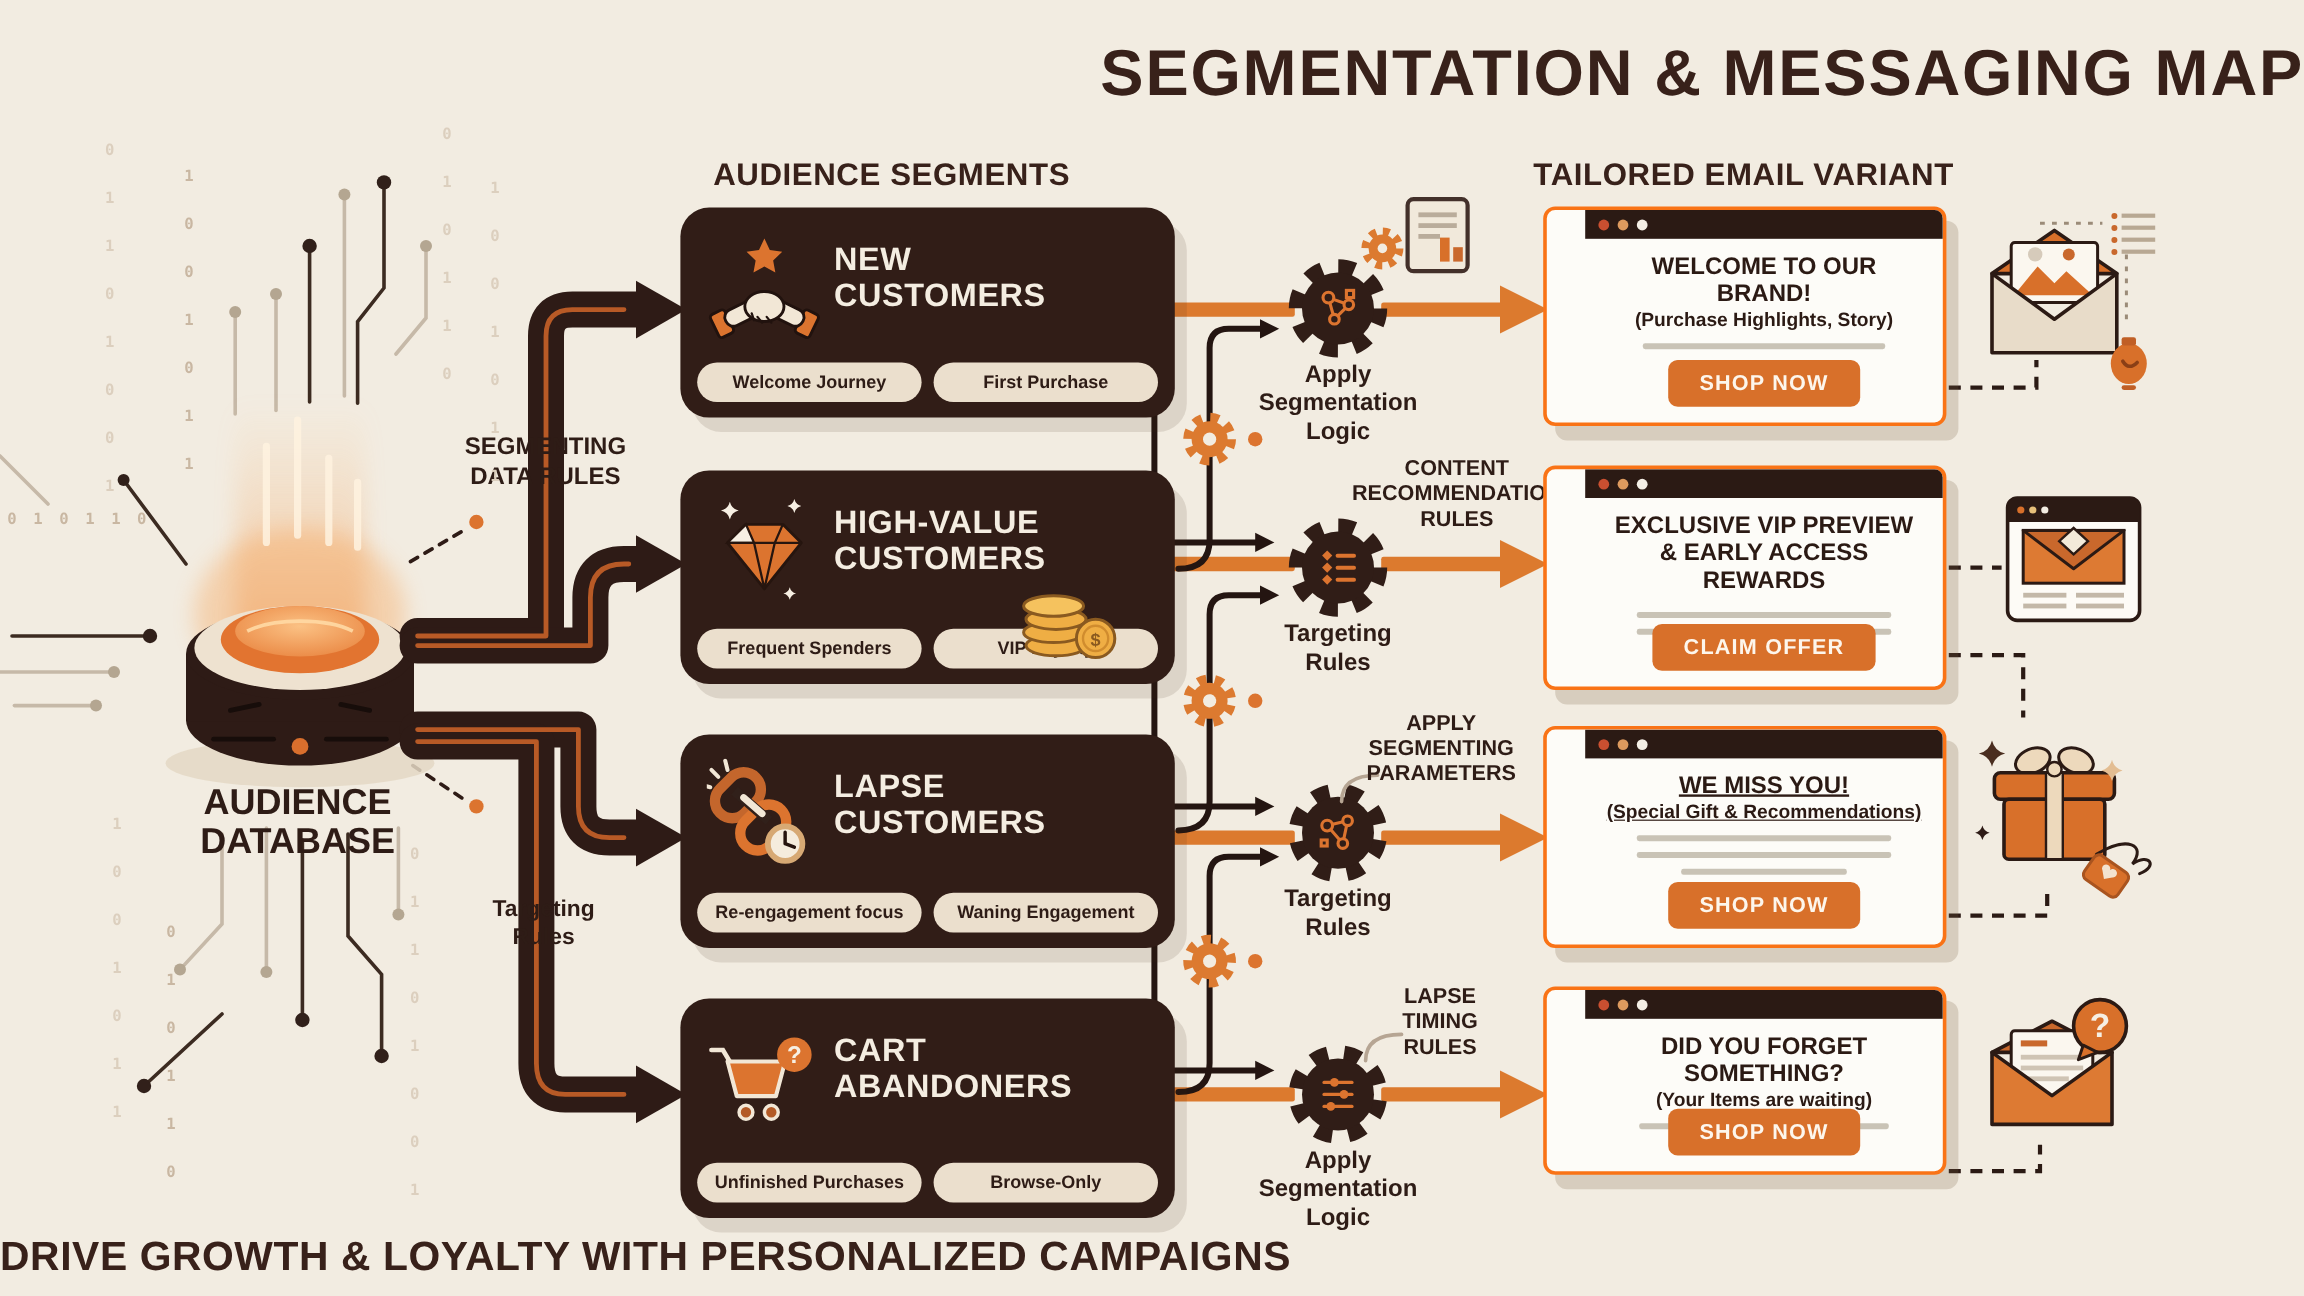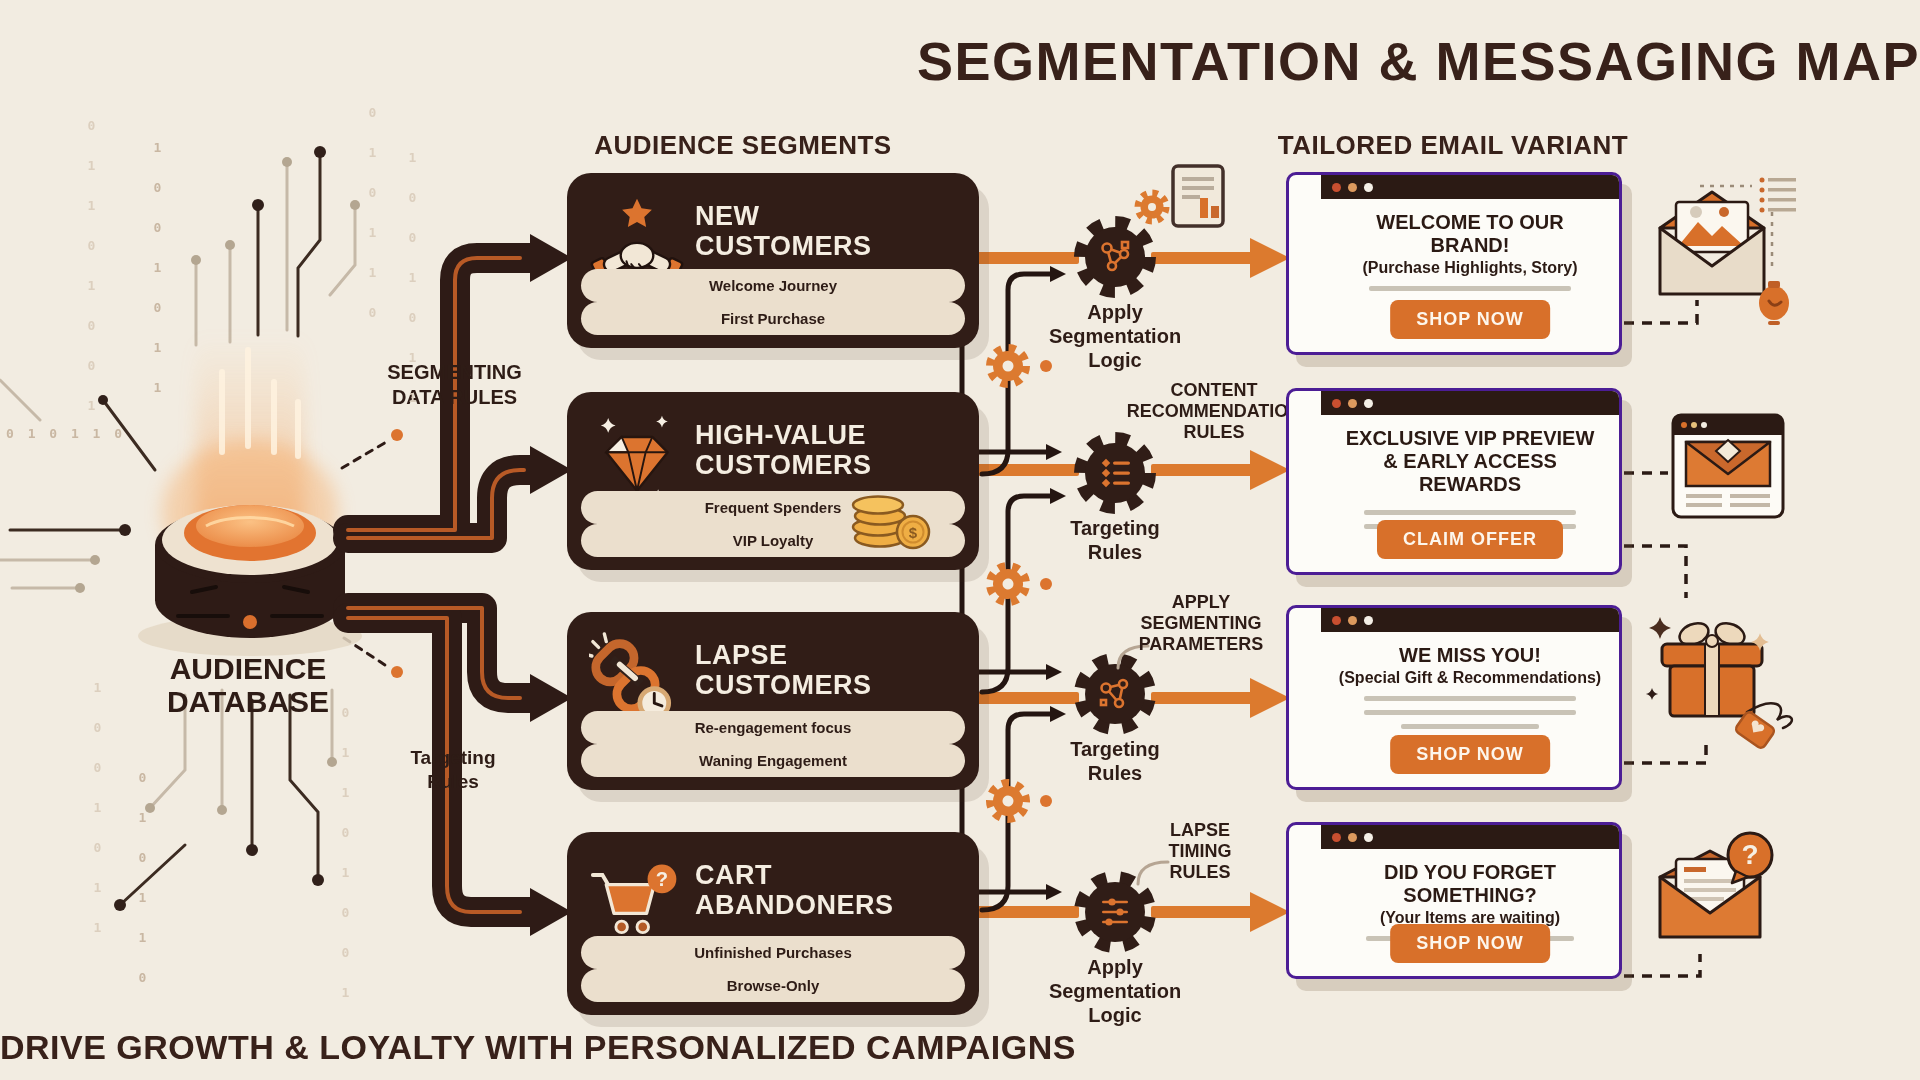--- a/index.html
+++ b/index.html
@@ -14,25 +14,25 @@
   .branch-label{font-weight:800;color:#2e1c16;line-height:1.25;text-align:center;}
   .node-label{font-size:20px;font-weight:700;color:#2e1c16;line-height:1.2;text-align:center;}
   .annotation{font-size:18px;font-weight:800;color:#2e1c16;line-height:1.18;text-align:center;}
   .footer{left:0;right:0;top:1028px;font-size:34px;font-weight:800;color:#38211a;text-align:left;letter-spacing:.5px;}
 
   .seg-card{position:absolute;left:567px;width:412px;background:#311d17;border-radius:24px;
     box-shadow:10px 12px 0 rgba(62,40,28,.12);display:flex;align-items:flex-start;gap:10px;
     padding:20px 18px 64px 22px;box-sizing:border-box;}
   .seg-card .seg-icon{flex:none;}
   .seg-name{margin-top:8px;font-size:27px;font-weight:800;color:#f4ede1;line-height:1.12;white-space:pre-line;letter-spacing:.5px;}
-  .tags{position:absolute;left:14px;right:14px;bottom:13px;display:flex;flex-direction:column;}
+  .tags{position:absolute;left:14px;right:14px;bottom:13px;display:flex;gap:10px;}
   .pill{flex:1;background:#ebdfcd;color:#2e1c16;font-size:15px;font-weight:700;text-align:center;
     padding:8px 4px;border-radius:20px;white-space:nowrap;overflow:hidden;}
 
-  .email-card{position:absolute;left:1286px;width:336px;background:#fdfcf8;border:3px solid #4c1d95;
+  .email-card{position:absolute;left:1286px;width:336px;background:#fdfcf8;border:3px solid #f97316;
     border-radius:10px;box-shadow:10px 12px 0 rgba(120,95,70,.22);box-sizing:border-box;overflow:hidden;padding-left:32px;}
   .email-head{height:24px;background:#2b1a14;display:flex;align-items:center;gap:7px;padding-left:11px;}
   .dot{width:9px;height:9px;border-radius:50%;}
   .dot1{background:#c94f30;} .dot2{background:#dd9a5e;} .dot3{background:#f4efe6;}
   .email-body{position:relative;text-align:center;padding:12px 16px 0 16px;height:calc(100% - 24px);box-sizing:border-box;}
   .headline{font-size:20px;font-weight:800;color:#2b1a14;line-height:1.15;white-space:pre-line;}
   .subline{font-size:16px;font-weight:700;color:#2b1a14;margin-top:2px;}
   .eline{height:5px;background:#c9c3b6;margin:9px auto 0 auto;border-radius:2px;}
   .cta{position:absolute;left:50%;transform:translateX(-50%);bottom:13px;background:#d8702a;color:#fdf6ec;
     font-size:18px;font-weight:800;letter-spacing:1px;padding:9px 26px;border-radius:8px;border:none;white-space:nowrap;}
@@ -524,21 +524,21 @@
   <div class="email-body">
     <div class="headline">EXCLUSIVE VIP PREVIEW
 &amp; EARLY ACCESS REWARDS</div>
     <div class="eline" style="width:80%;margin-top:14px;"></div>
     <div class="eline" style="width:80%;"></div>
     <div class="eline" style="width:52%;"></div>
     <button class="cta">CLAIM OFFER</button>
   </div>
 </div>
 
-<div class="email-card" style="top:605px;height:185px;">
+<div class="email-card" style="top:605px;height:185px;text-decoration:underline;">
   <div class="email-head">
     <span class="dot dot1"></span>
     <span class="dot dot2"></span>
     <span class="dot dot3"></span>
   </div>
   <div class="email-body">
     <div class="headline">WE MISS YOU!</div>
     <div class="subline">(Special Gift &amp; Recommendations)</div>
     <div class="eline" style="width:80%;"></div>
     <div class="eline" style="width:80%;"></div>

